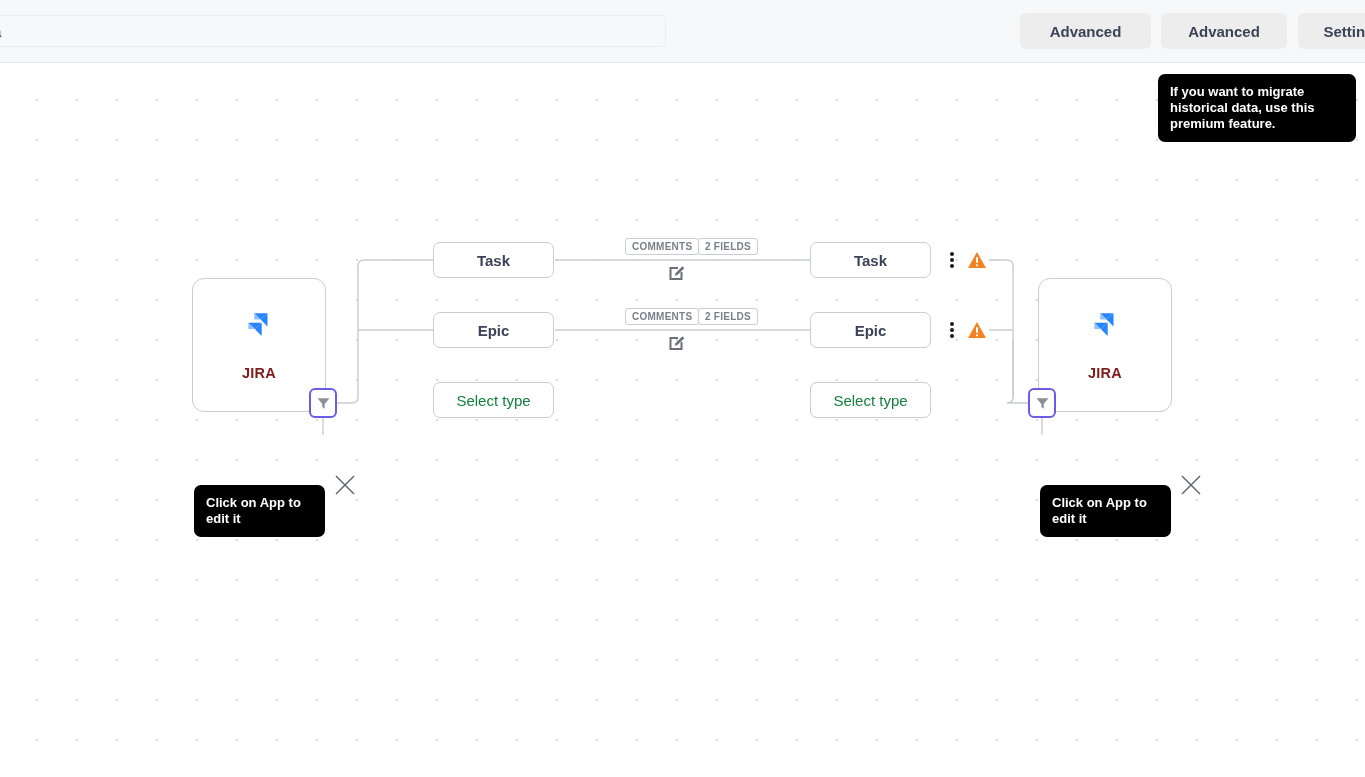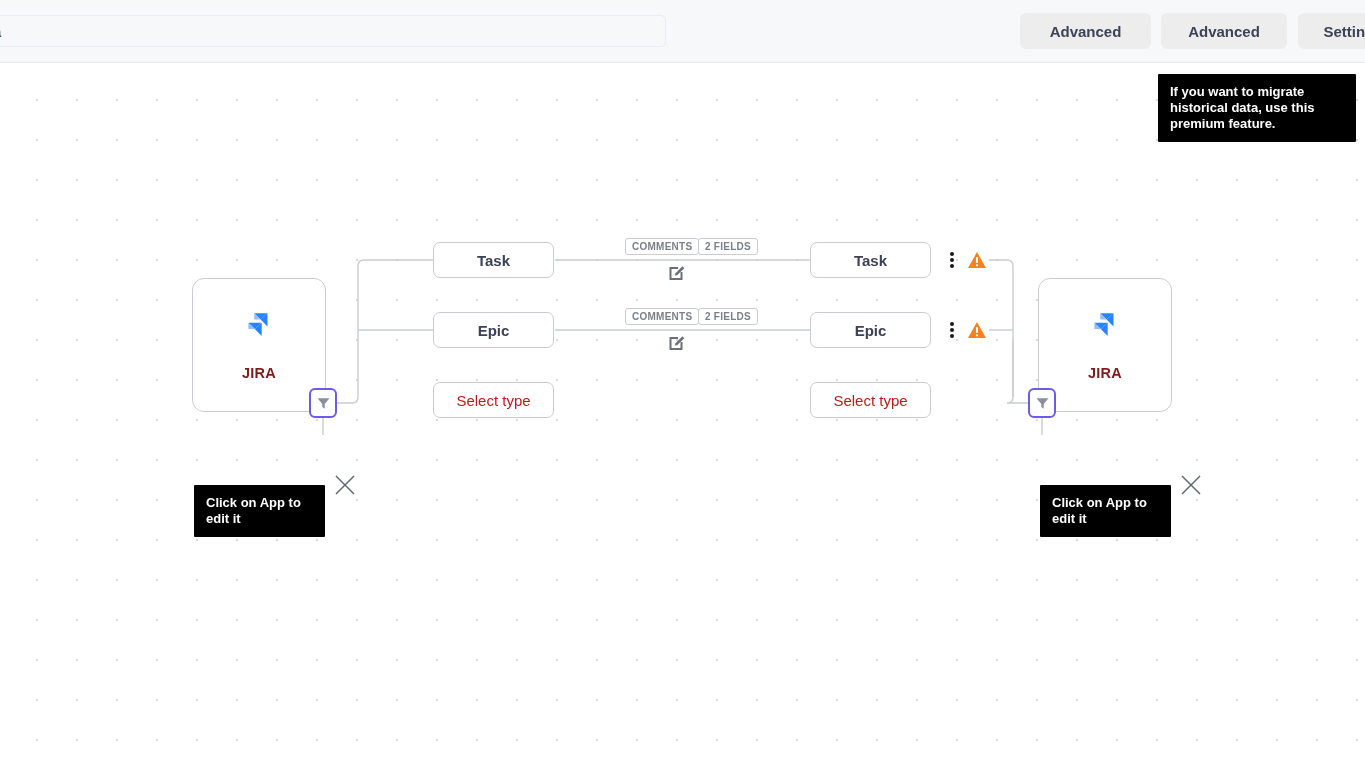--- a/index.html
+++ b/index.html
@@ -57,21 +57,21 @@
     background-image: radial-gradient(#d9d9dd 1.1px, transparent 1.2px);
     background-size: 40px 40px;
     background-position: 17px 17px;
   }
 
   
   .tooltip {
     position: absolute;
     background: #000000;
     color: #ffffff;
-    border-radius: 1px;
+    border-radius: 7px;
     font-size: 13px;
     font-weight: 700;
     line-height: 16px;
     padding: 10px 12px;
     z-index: 40;
   }
   #tt-migration { left: 1158px; top: 74px; width: 198px; }
   #tt-left-app  { left: 194px; top: 422px; width: 131px; }
   #tt-right-app { left: 1040px; top: 422px; width: 131px; }
 
@@ -134,21 +134,21 @@
     width: 121px; height: 36px;
     background: #ffffff;
     border: 1px solid #c9ccd1;
     border-radius: 7px;
     display: flex; align-items: center; justify-content: center;
     font-size: 15px;
     z-index: 10;
     cursor: pointer;
   }
   .type-box.filled { color: #3c4257; font-weight: 700; }
-  .type-box.empty  { color: #b91c1c; font-weight: 400; }
+  .type-box.empty  { color: #15803d; font-weight: 400; }
 
   #type-l0 { left: 433px; top: 179px; }
   #type-l1 { left: 433px; top: 249px; }
   #type-l2 { left: 433px; top: 319px; }
   #type-r0 { left: 810px; top: 179px; }
   #type-r1 { left: 810px; top: 249px; }
   #type-r2 { left: 810px; top: 319px; }
 
   
   .badge {

